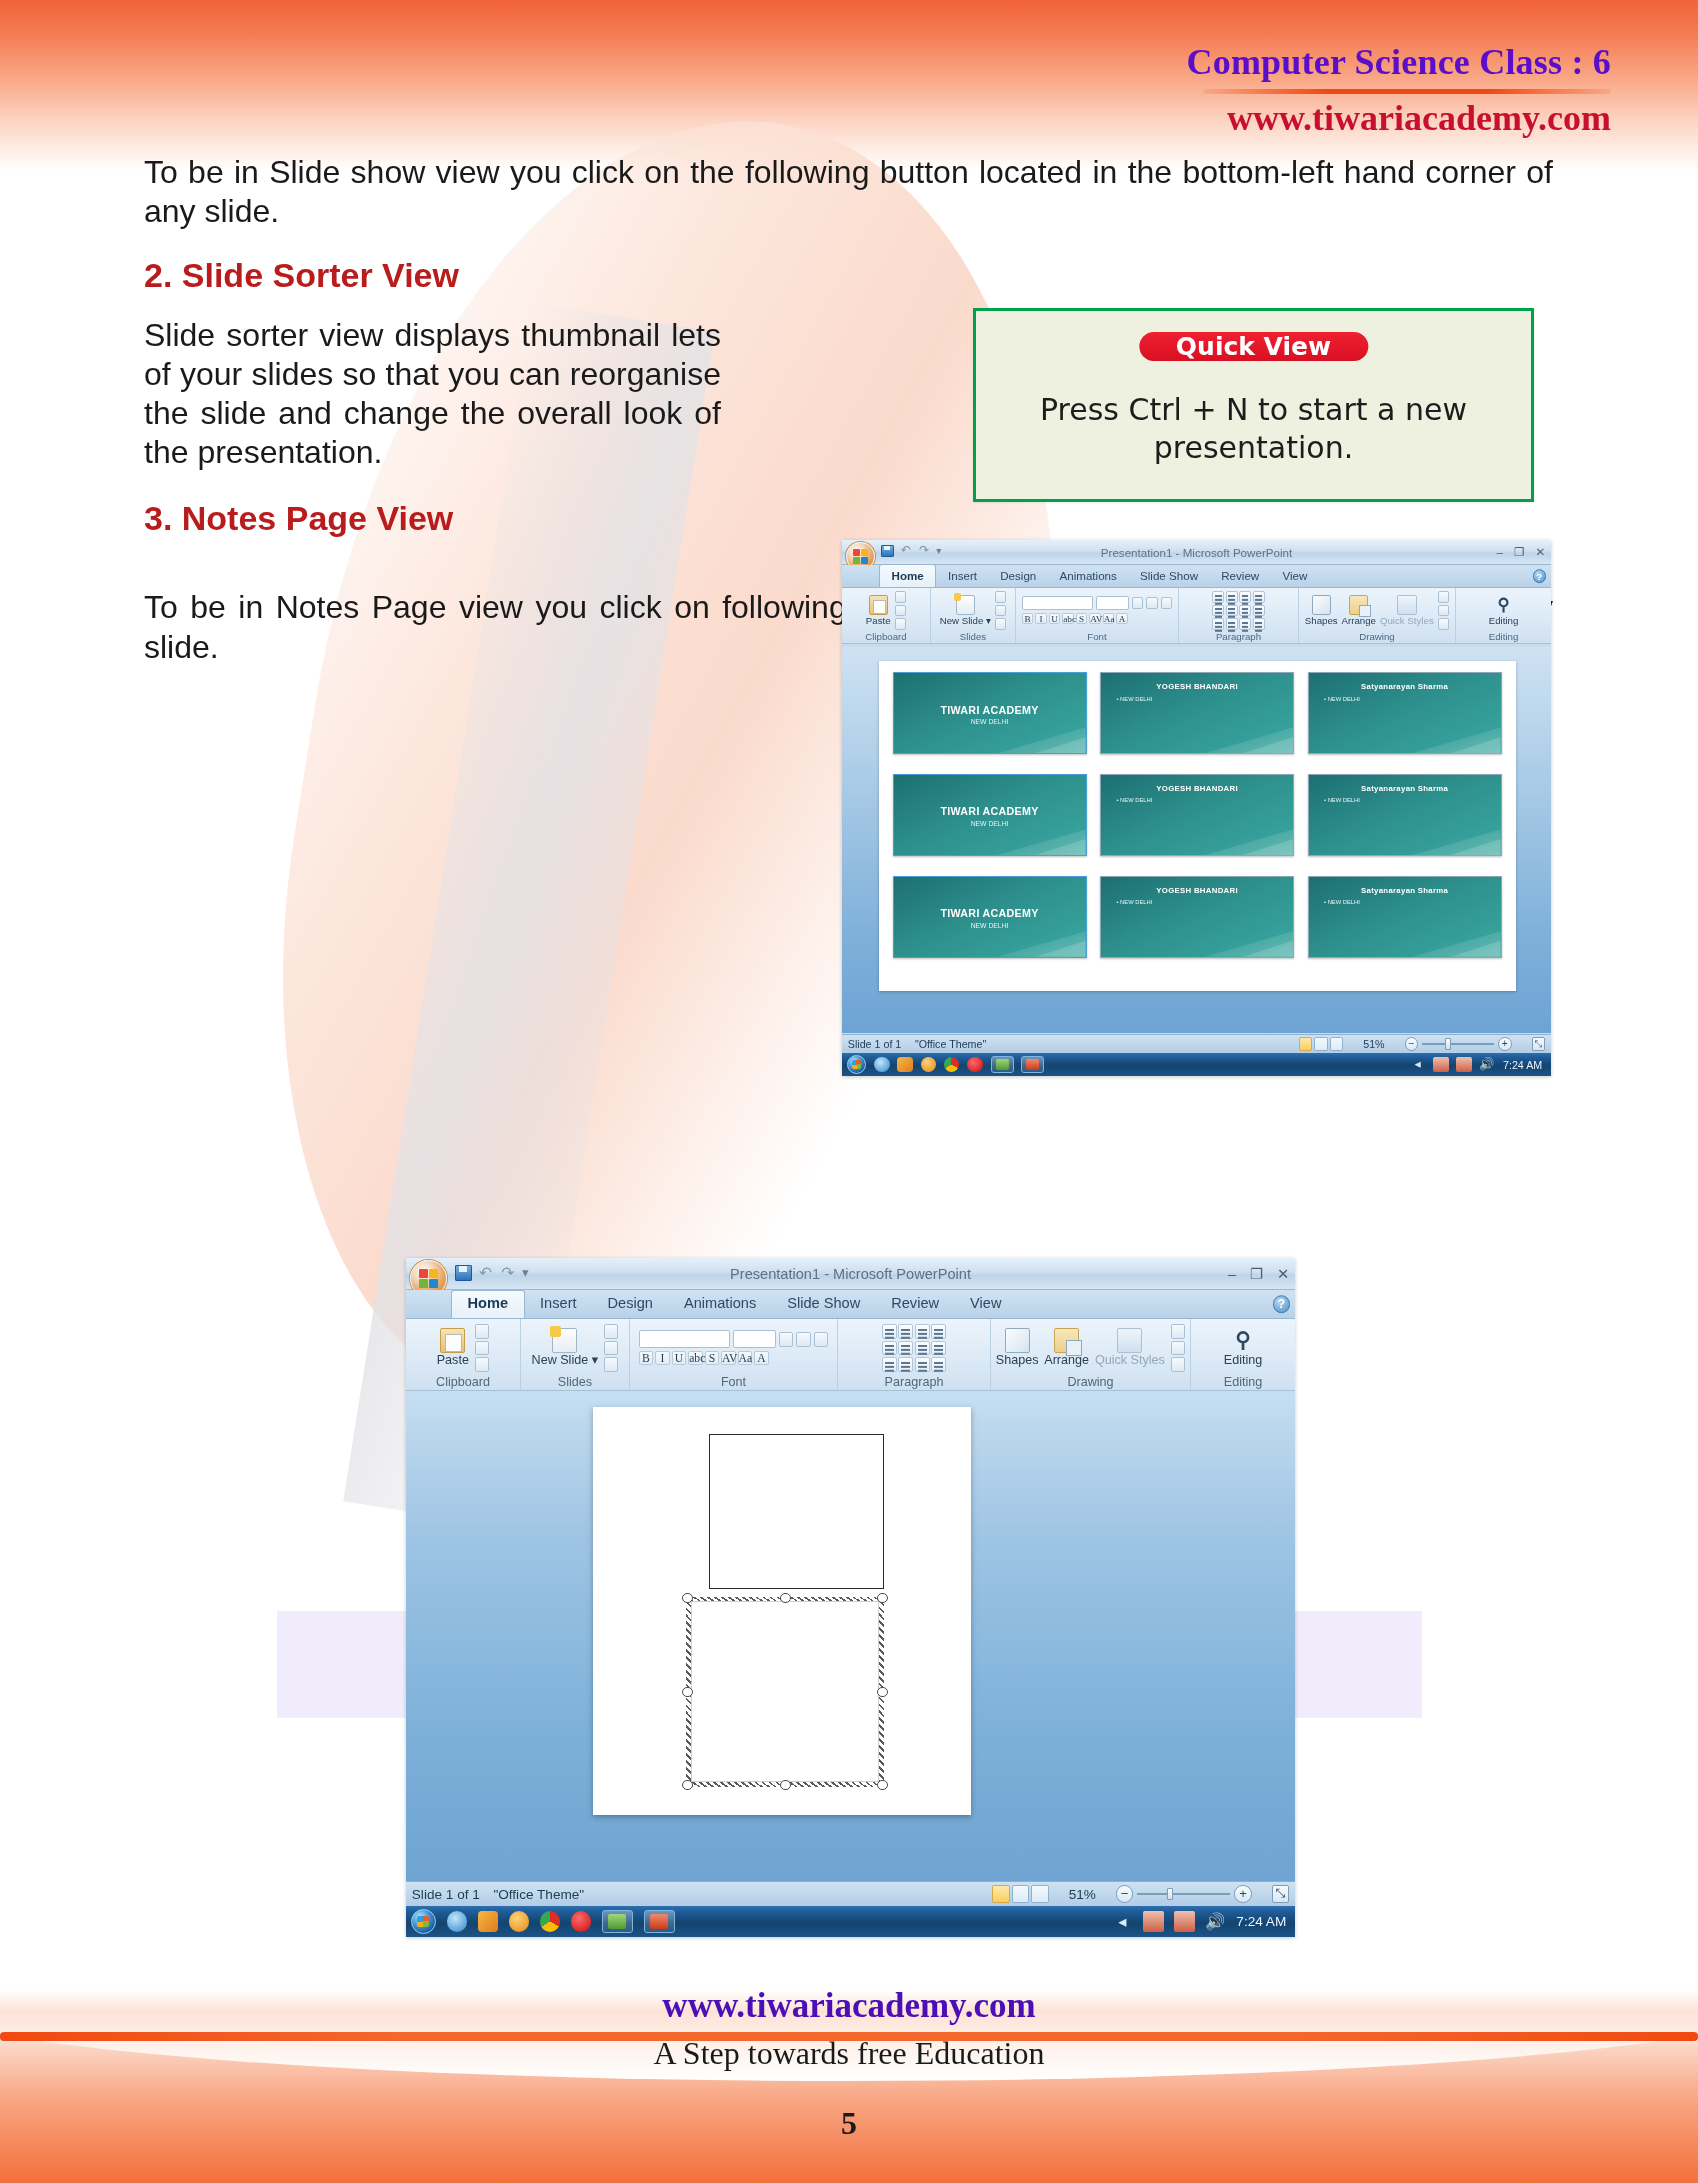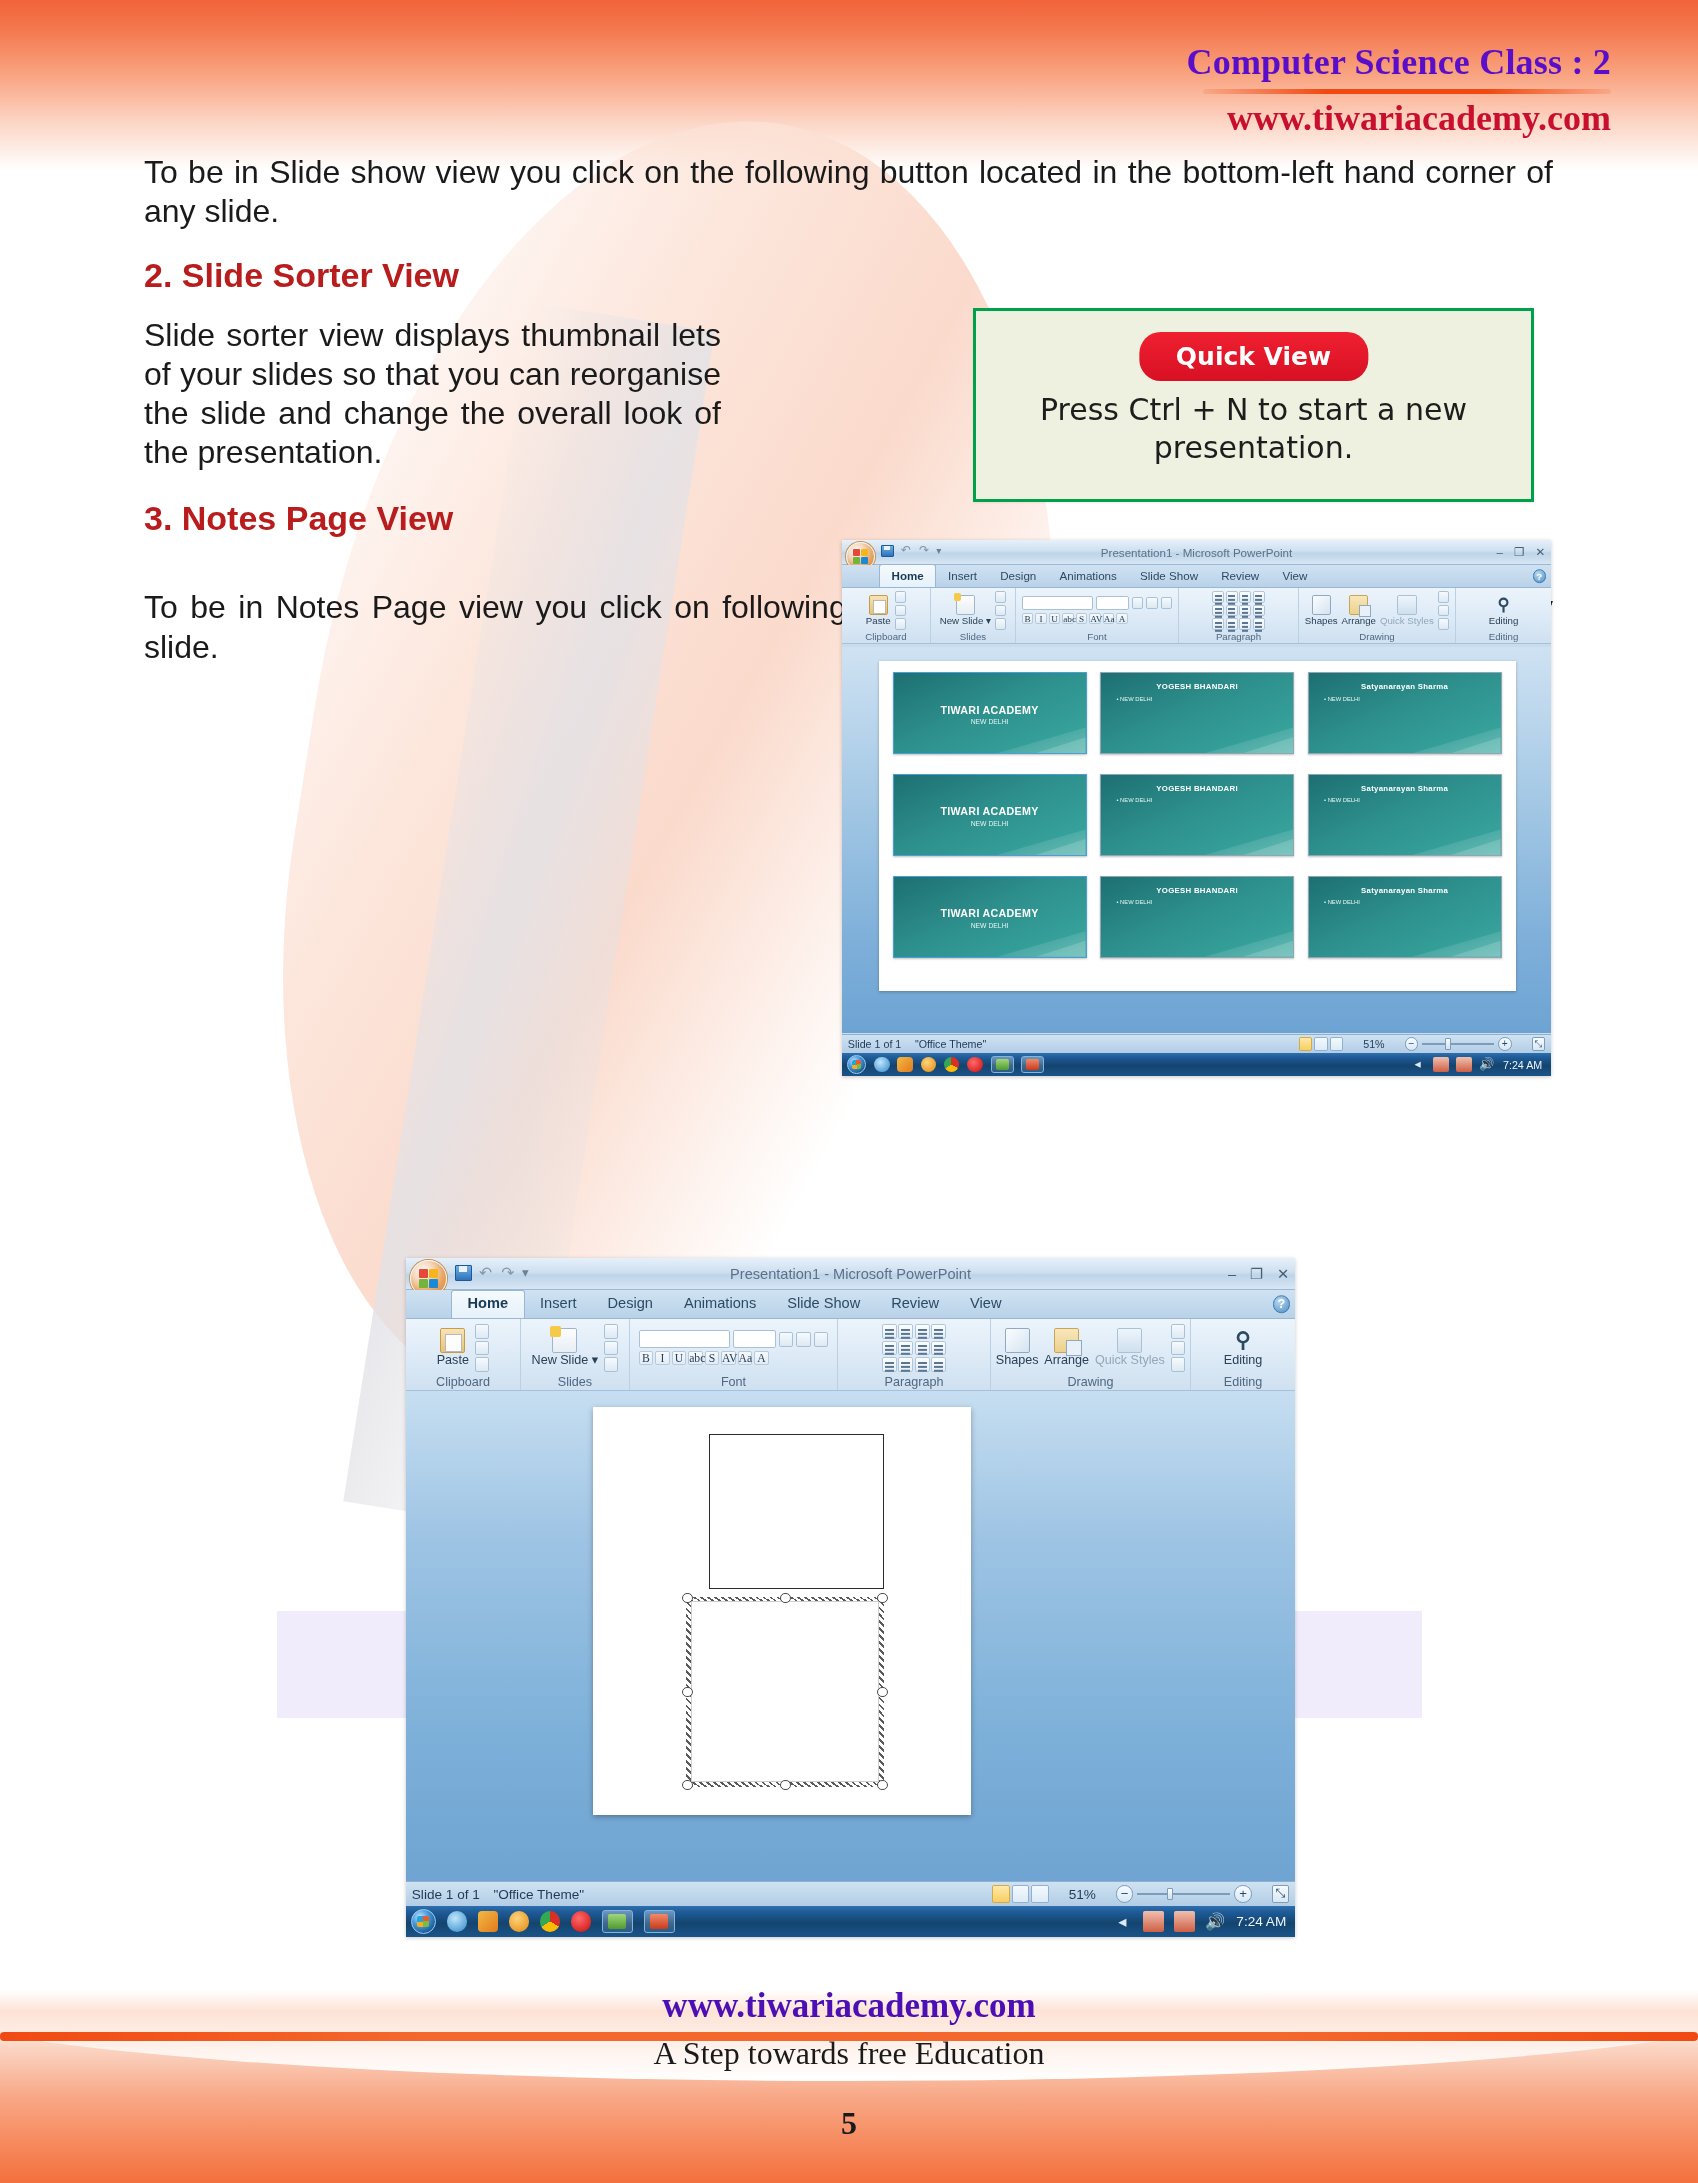--- a/index.html
+++ b/index.html
@@ -101,21 +101,21 @@
   
   .quickview {
     position:absolute; left:973px; top:308px; width:561px; height:194px;
     border:3.9px solid #00a14b; background:#eef0e0; z-index:6;
     box-shadow:0 1px 1.9px rgba(0,0,0,.08);
   }
   .quickview .qv-inner { position:relative; width:100%; height:100%; }
   .qv-badge {
     position:absolute; left:50%; transform:translateX(-50%); top:21.3px;
     background:linear-gradient(to bottom,#ef2030,#d81024);
-    color:#fff; font-size:25px; font-weight:700; padding:10px 37px;
+    color:#fff; font-size:25px; font-weight:700; padding:0 37px;
     border-radius:21.3px; white-space:nowrap;
     font-family:"DejaVu Sans", sans-serif;
   }
   .qv-text {
     position:absolute; left:17.5px; right:17.5px; top:80px;
     text-align:center; font-size:30px; line-height:1.28; color:#1d1d1d;
     font-family:"DejaVu Sans", sans-serif;
   }
 
   
@@ -321,21 +321,21 @@
 <div id="page">
 
   <div class="band-top"></div>
 
   <div class="swoosh">
     <div class="s1"></div>
     <div class="s2"></div>
   </div>
 
   <div class="header">
-    <div class="cls">Computer Science Class : 2</div>
+    <div class="cls">Computer Science Class : 6</div>
     <div class="hr"></div>
     <div class="url">www.tiwariacademy.com</div>
   </div>
 
   <div class="content">
     <p class="body">To be in Slide show view you click on the following button located in the bottom-left hand corner of any slide.</p>
     <h2 class="sec">2. Slide Sorter View</h2>
     <p class="body narrow">Slide sorter view displays thumbnail lets of your slides so that you can reorganise the slide and change the overall look of the presentation.</p>
     <h2 class="sec" style="margin-top:27px;">3. Notes Page View</h2>
     <p class="body" style="margin-top:50px;">To be in Notes Page view you click on following button located in the bottom - left corner of any slide.</p>

